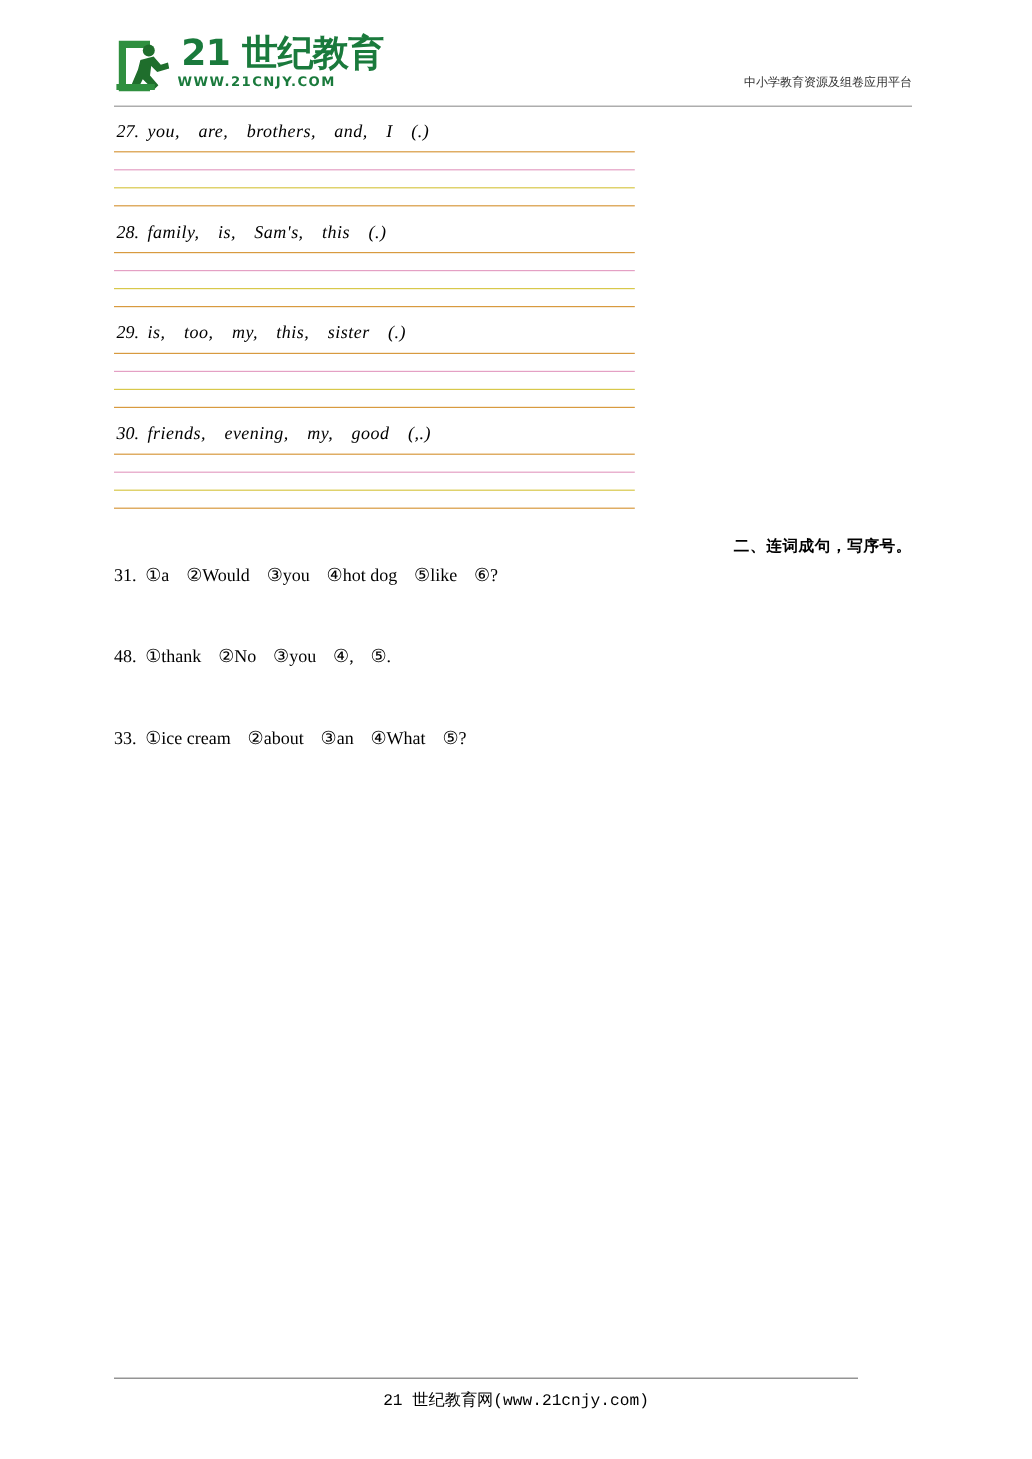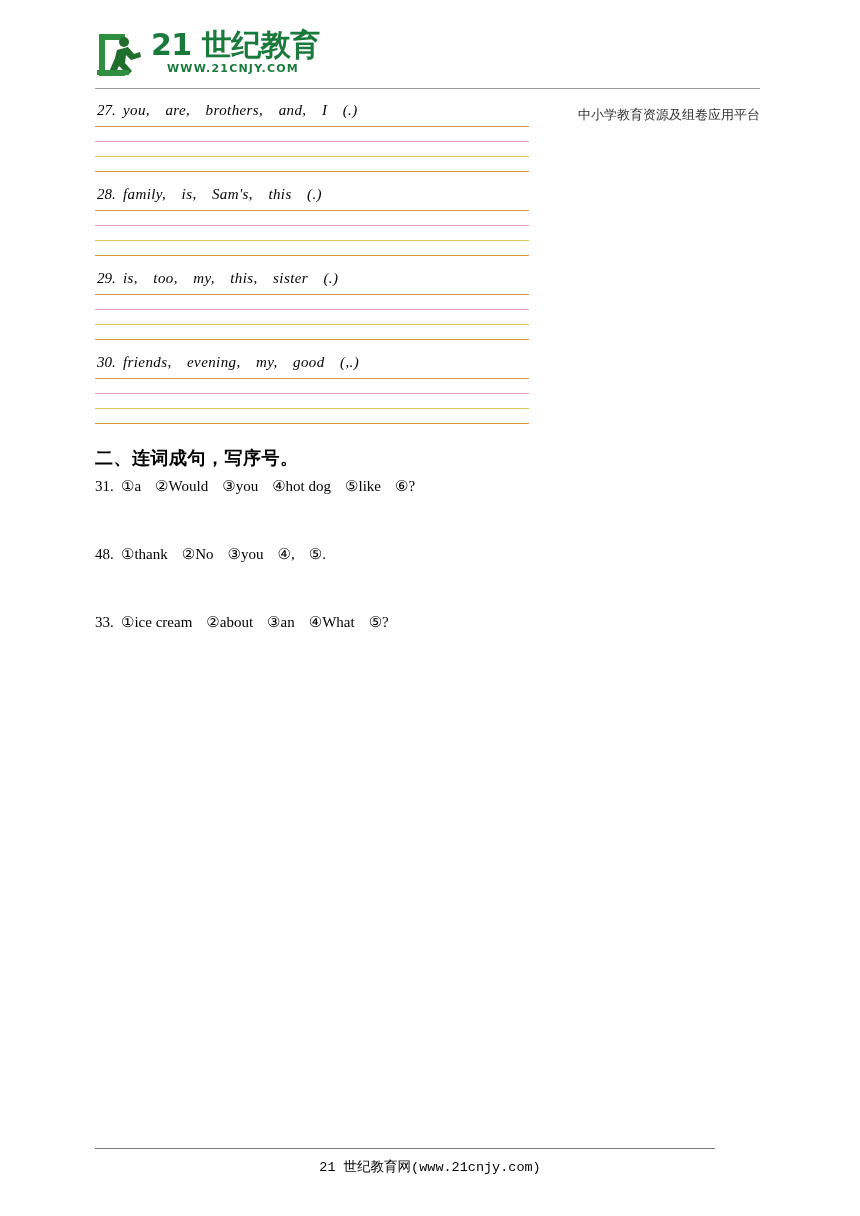--- a/index.html
+++ b/index.html
@@ -51,38 +51,37 @@
     font-family: "DejaVu Sans", sans-serif;
     font-weight: bold;
     font-size: 30px;
     letter-spacing: -0.5px;
     color: #1a7a3c;
     line-height: 34px;
     white-space: nowrap;
   }
   .logo-sub {
     position: absolute;
-    left: 72px;
+    left: 53px;
     top: 34px;
     font-family: "DejaVu Sans", sans-serif;
     font-size: 11px;
     font-weight: bold;
     letter-spacing: 1.2px;
     color: #1a7a3c;
     white-space: nowrap;
   }
   .header-right {
     position: absolute;
     right: 0;
     top: 34px;
     font-family: "Liberation Sans", sans-serif;
-    font-size: 13px;
+    font-size: 10px;
     color: #333333;
     white-space: nowrap;
-    margin-top: 44px;
   }
   .header-rule {
     position: absolute;
     left: 95px;
     top: 88px;
     width: 665px;
     height: 0;
     border-top: 1px solid #9a9a9a;
   }
 
@@ -127,25 +126,26 @@
   }
   .ln.c1 { border-top-color: #d89a3f; }
   .ln.c2 { border-top-color: #e4a0c4; }
   .ln.c3 { border-top-color: #d8c84a; }
   .ln.c4 { border-top-color: #d89a3f; margin-bottom: 0; }
 
   
   .section-title {
     font-family: "DejaVu Sans", sans-serif;
     font-weight: bold;
-    font-size: 18px;
+    font-size: 13px;
     color: #000000;
     margin-top: 22px;
     margin-bottom: 6px;
     letter-spacing: 0.5px;
+    text-align: right;
   }
 
   
   .c-block {
     position: relative;
     height: 68px;
   }
   .c-text {
     font-family: "Liberation Serif", serif;
     font-size: 15px;

